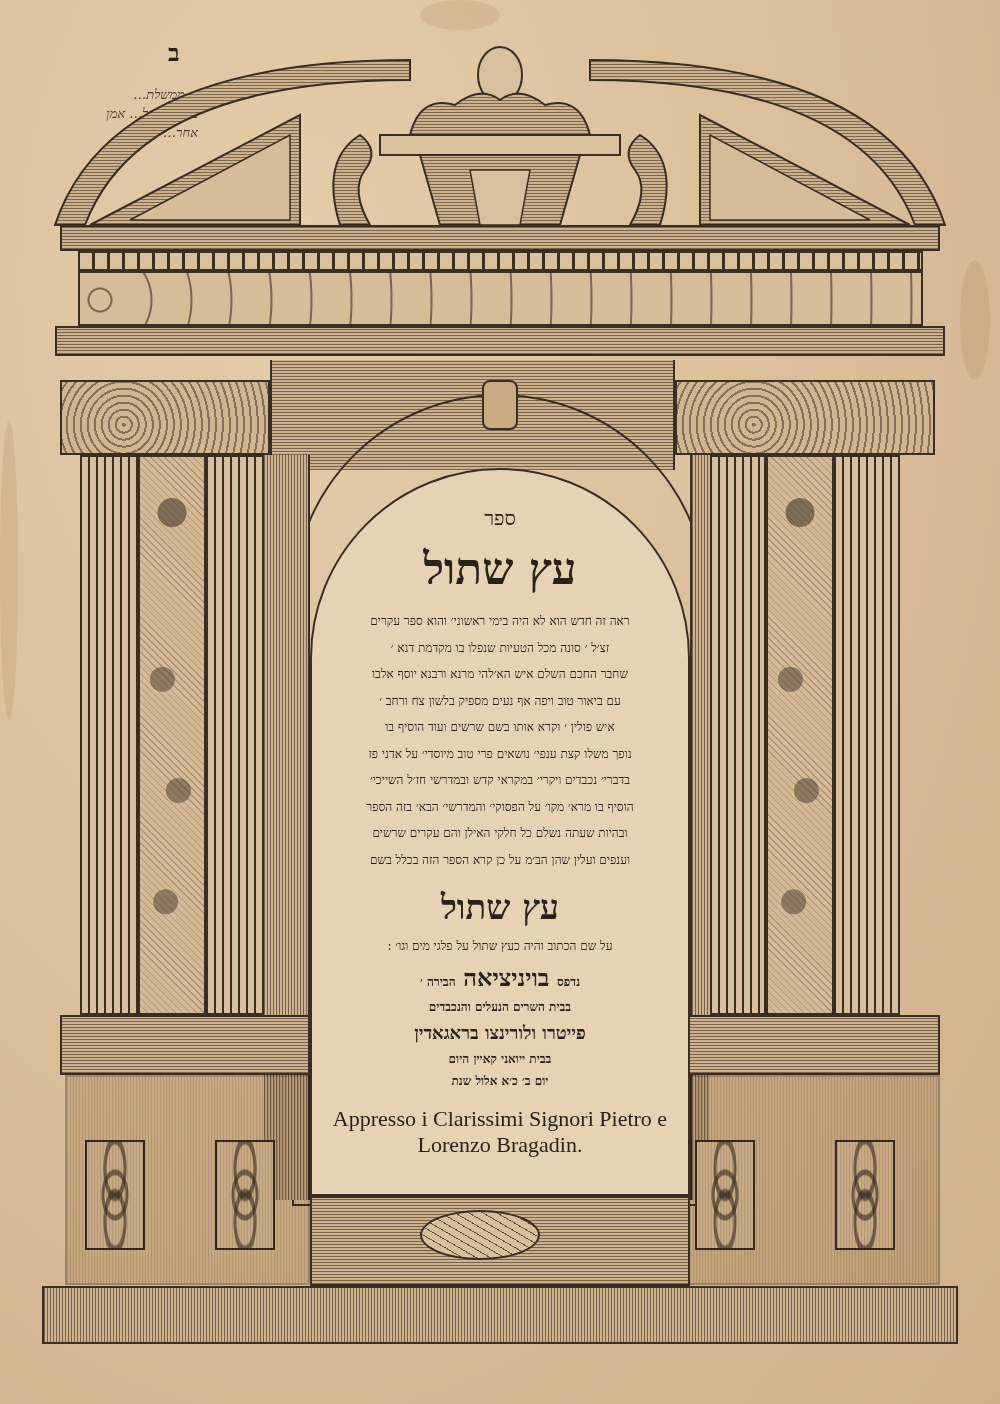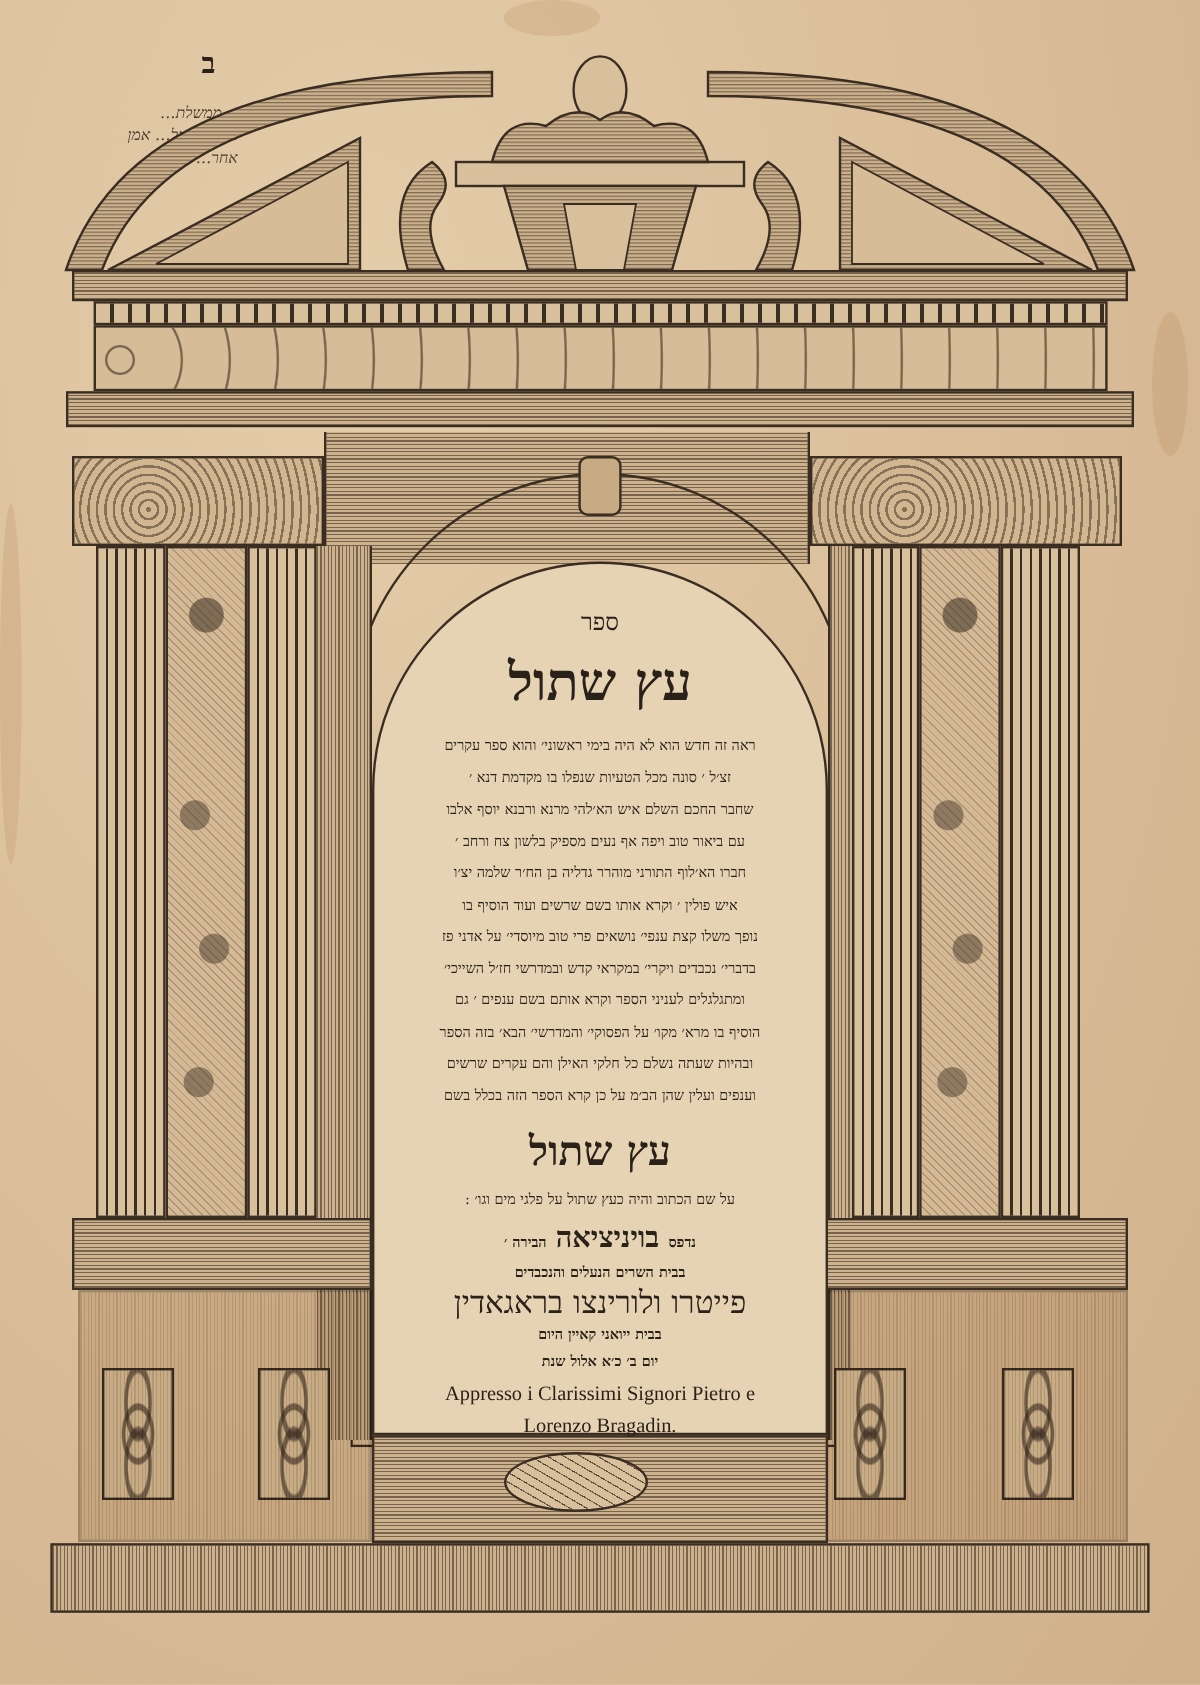--- a/index.html
+++ b/index.html
@@ -12,22 +12,22 @@
   .ink{border:2px solid #3a2d22;}
   .abs{position:absolute;box-sizing:border-box;}
   .panel{position:absolute;left:310px;top:468px;width:380px;height:728px;background:#e6d3b4;border:2px solid #3a2d22;border-radius:190px 190px 0 0;box-sizing:border-box;}
   .text{position:absolute;left:318px;top:490px;width:364px;direction:rtl;text-align:center;}
   .line{font-size:12px;line-height:26.5px;white-space:nowrap;}
   .sefer{font-size:20px;line-height:40px;margin-top:8px;}
   .title{font-size:44px;font-weight:bold;line-height:62px;margin-bottom:8px;}
   .title2{font-size:34px;font-weight:bold;line-height:52px;margin-top:8px;}
   .venice{font-size:24px;line-height:36px;}
   .small{font-size:12px;line-height:22px;font-weight:bold;}
-  .printer{font-size:26px;font-weight:normal;line-height:30px;}
-  .latin{direction:ltr;font-family:"Liberation Serif",serif;font-size:17px;line-height:26px;margin-top:4px;}
+  .printer{font-size:18px;font-weight:bold;line-height:30px;}
+  .latin{direction:ltr;font-family:"Liberation Serif",serif;font-size:22px;line-height:26px;margin-top:14px;}
   .handnote{position:absolute;left:8px;top:85px;width:190px;direction:rtl;text-align:right;font-family:"DejaVu Serif",serif;font-style:italic;font-size:13px;line-height:19px;color:#4a3a2c;}
   .sig{position:absolute;left:168px;top:38px;font-size:24px;font-weight:bold;}
   .flute{position:absolute;background-image:repeating-linear-gradient(90deg,#d8c09c 0 6px,#3a2d22 6px 8px);border:2px solid #3a2d22;box-sizing:border-box;}
   .foliage{position:absolute;border:2px solid #3a2d22;box-sizing:border-box;background:
     radial-gradient(circle at 50% 10%, rgba(58,45,34,.55) 0 14px, transparent 15px),
     radial-gradient(circle at 35% 40%, rgba(58,45,34,.45) 0 12px, transparent 13px),
     radial-gradient(circle at 60% 60%, rgba(58,45,34,.45) 0 12px, transparent 13px),
     radial-gradient(circle at 40% 80%, rgba(58,45,34,.45) 0 12px, transparent 13px),
     repeating-linear-gradient(45deg, rgba(58,45,34,.25) 0 1px, transparent 1px 5px), #d4b994;}
   .ornpanel{position:absolute;border:2px solid #3a2d22;box-sizing:border-box;background:
@@ -111,25 +111,23 @@
 </div>
 
 <div class="panel"></div>
 <div class="text">
   <div class="sefer">ספר</div>
   <div class="title">עץ שתול</div>
   <div class="line">ראה זה חדש הוא לא היה בימי ראשוני׳ והוא ספר עקרים</div>
   <div class="line">זצ׳ל ׳ סונה מכל הטעיות שנפלו בו מקדמת דנא ׳</div>
   <div class="line">שחבר החכם השלם איש הא׳להי מרנא ורבנא יוסף אלבו</div>
   <div class="line">עם ביאור טוב ויפה אף נעים מספיק בלשון צח ורחב ׳</div>
-  <div class="line">חברו הא׳לוף התורני מוהרר גדליה בן הח׳ר שלמה יצ׳ו</div>
   <div class="line">איש פולין ׳ וקרא אותו בשם שרשים ועוד הוסיף בו</div>
   <div class="line">נופך משלו קצת ענפי׳ נושאים פרי טוב מיוסדי׳ על אדני פז</div>
   <div class="line">בדברי׳ נכבדים ויקרי׳ במקראי קדש ובמדרשי חז׳ל השייכי׳</div>
-  <div class="line">ומתגלגלים לעניני הספר וקרא אותם בשם ענפים ׳ גם</div>
   <div class="line">הוסיף בו מרא׳ מקו׳ על הפסוקי׳ והמדרשי׳ הבא׳ בזה הספר</div>
   <div class="line">ובהיות שעתה נשלם כל חלקי האילן והם עקרים שרשים</div>
   <div class="line">וענפים ועלין שהן הב׳מ על כן קרא הספר הזה בכלל בשם</div>
   <div class="title2">עץ שתול</div>
   <div class="line">על שם הכתוב והיה כעץ שתול על פלגי מים וגו׳ :</div>
   <div class="venice">
     <span class="small">נדפס</span>
     <b>בויניציאה</b>
     <span class="small">הבירה ׳</span>
   </div>

